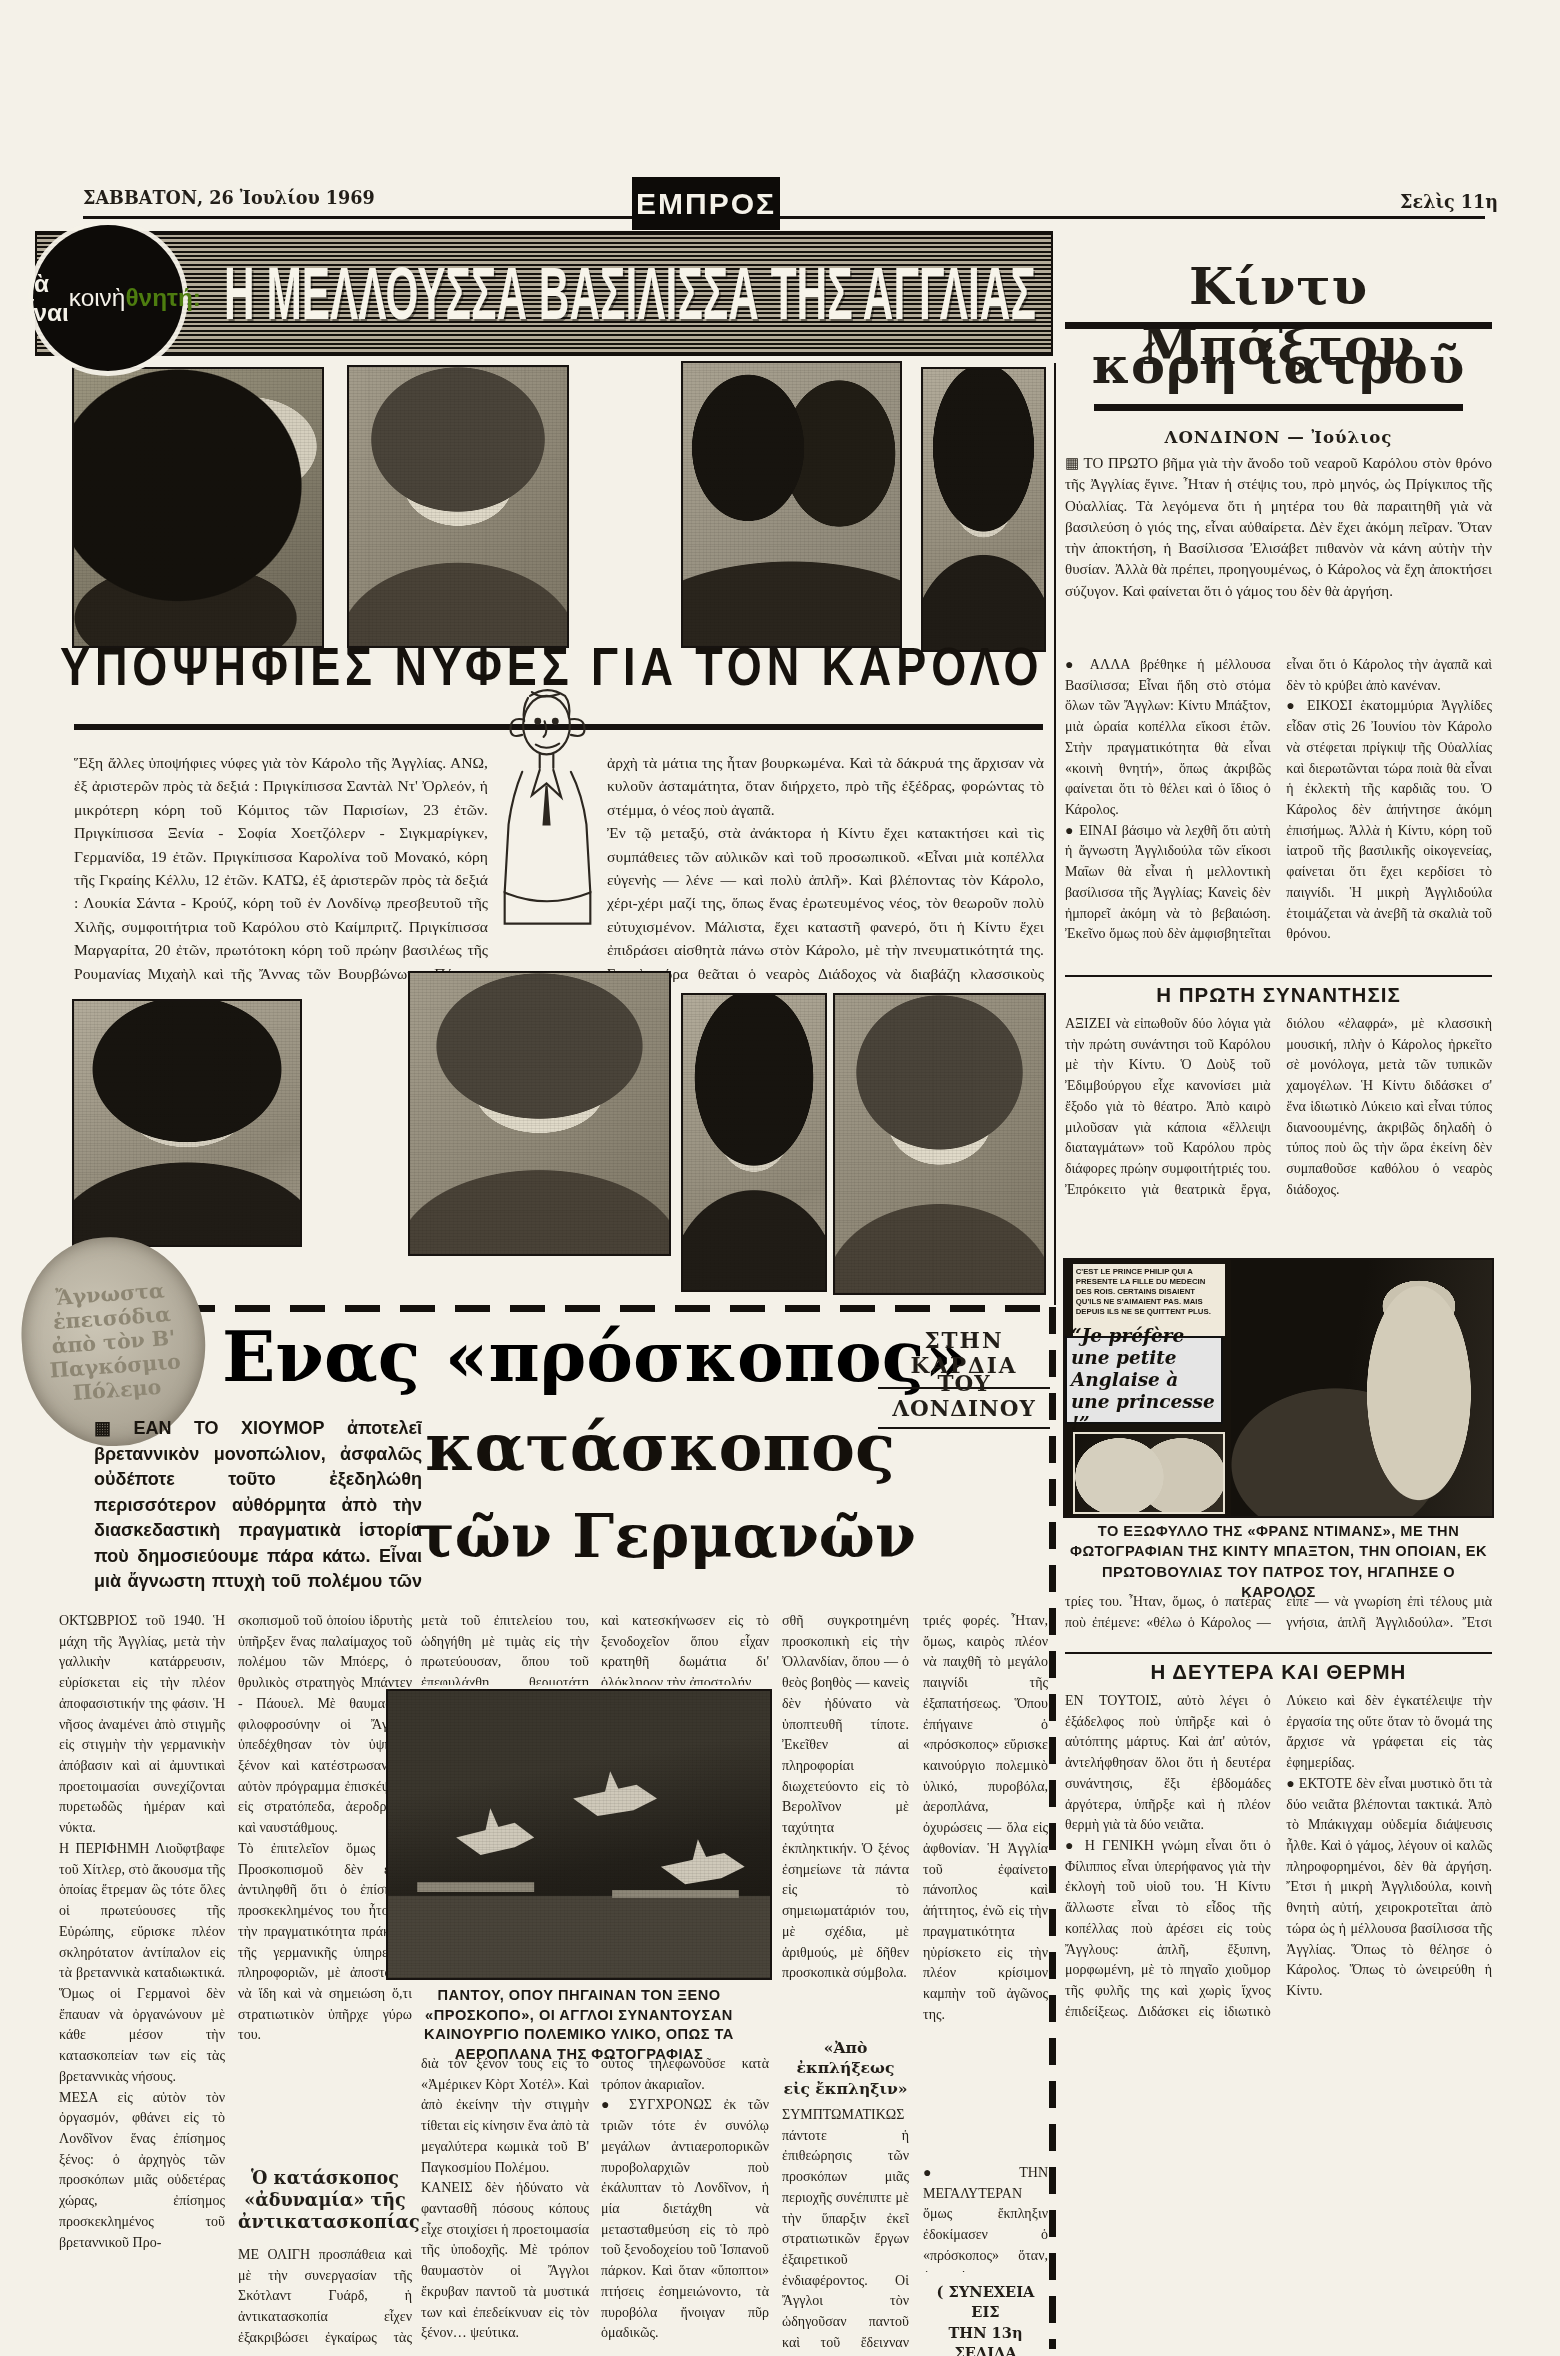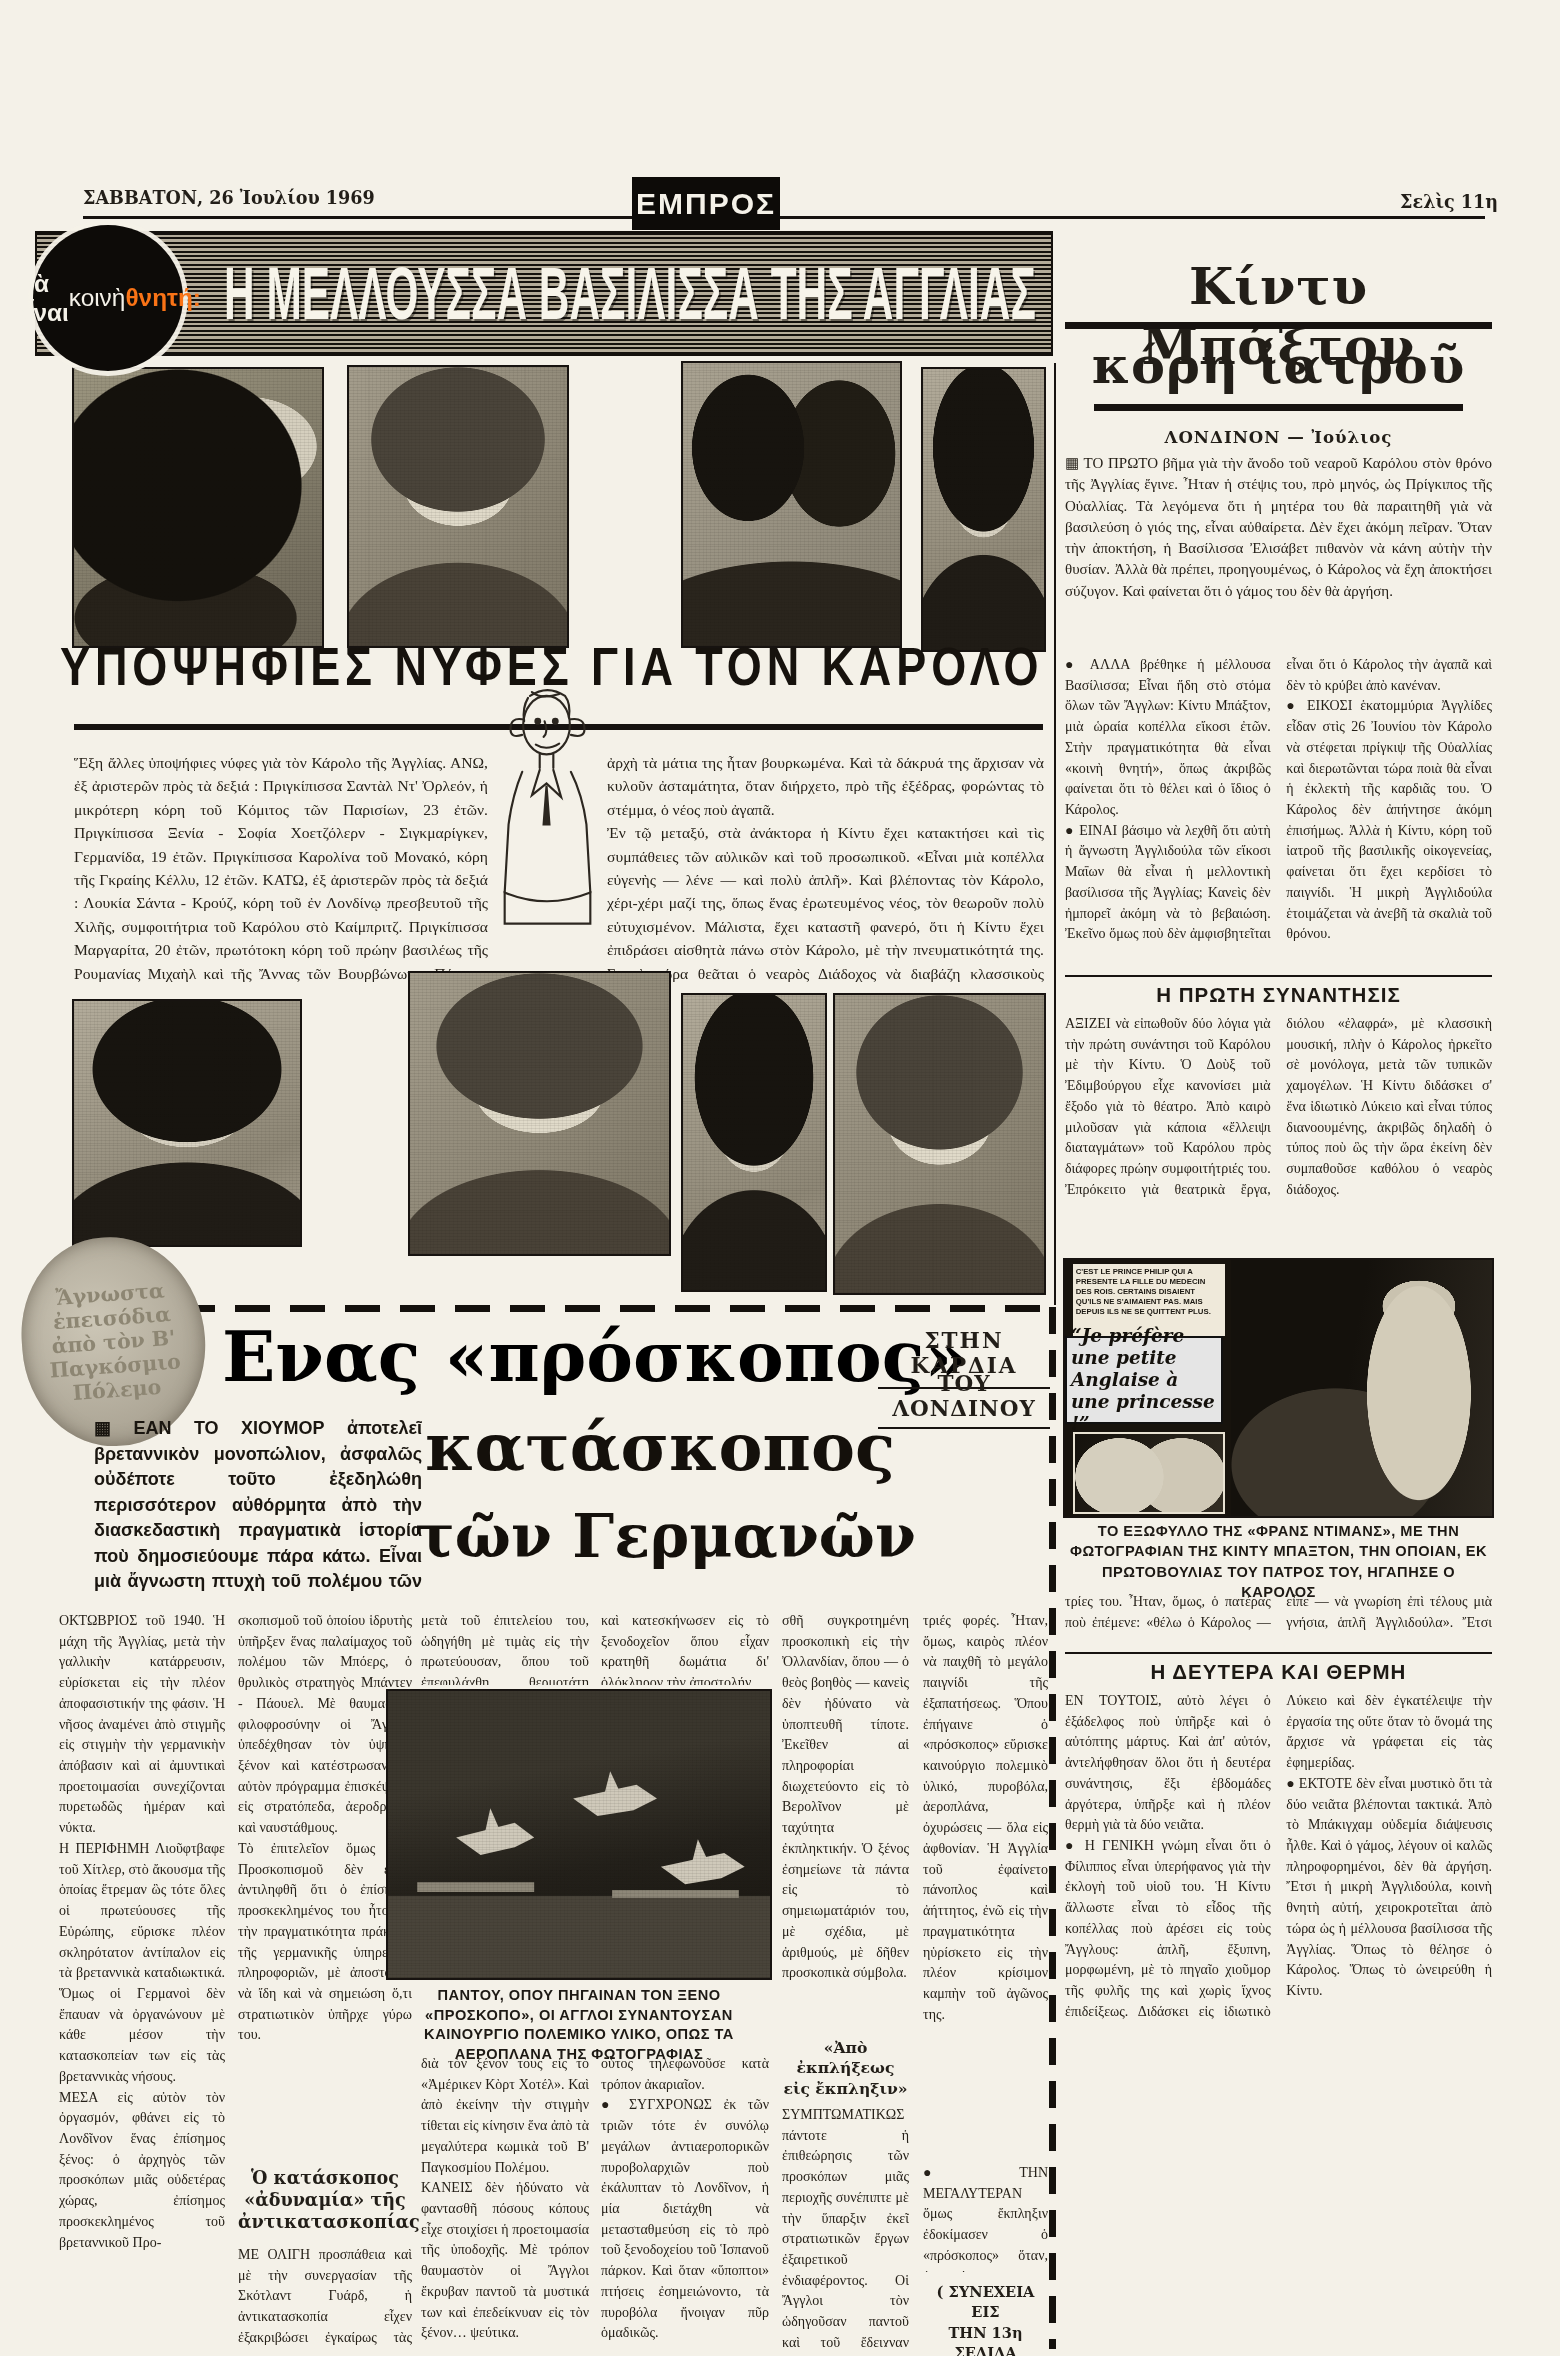--- a/index.html
+++ b/index.html
@@ -59,21 +59,21 @@
   <div class="abs" style="left:35px;top:231px;width:1014px;height:121px;border:2.9px solid #14110d;
               background:repeating-linear-gradient(180deg,#14110d 0 2px,#b3ab99 2px 4.4px);">
     <div class="abs sans" style="left:176px;top:0;width:834px;height:121px;display:flex;align-items:center;justify-content:center;
                 font-weight:bold;font-size:53px;color:#f7f4ea;white-space:nowrap;
                 transform:scale(.8,1.4);transform-origin:center center;text-shadow:2px 2px 0 rgba(10,8,5,.45);">Η ΜΕΛΛΟΥΣΣΑ ΒΑΣΙΛΙΣΣΑ ΤΗΣ ΑΓΓΛΙΑΣ</div>
   </div>
   <div class="abs" style="left:33px;top:225px;width:150px;height:146px;background:#0d0b08;border-radius:50%;
               box-shadow:0 0 0 4.9px rgba(244,241,232,.95);display:flex;align-items:center;justify-content:center;z-index:3;">
     <span class="sans" style="font-weight:bold;font-size:24.4px;color:#f4f1e8;line-height:1.2;">Θὰ εἶναι</span>
     <span class="sans" style="font-weight:normal;font-size:24.4px;color:#f4f1e8;line-height:1.2;">κοινὴ</span>
-    <span class="sans" style="font-weight:bold;font-size:24.4px;color:#f97316;line-height:1.2;">θνητή:</span>
+    <span class="sans" style="font-weight:bold;font-size:24.4px;color:#4d7c0f;line-height:1.2;">θνητή:</span>
   </div>
 
   <div class="photo pD" style="left:74px;top:369px;width:248px;height:277px;"></div>
   <div class="photo pB" style="left:349px;top:367px;width:218px;height:279px;"></div>
   <div class="photo pC" style="left:683px;top:363px;width:217px;height:283px;"></div>
   <div class="photo pA" style="left:923px;top:369px;width:121px;height:281px;"></div>
 
   <div class="abs sans" style="left:60px;top:636px;width:985px;font-weight:bold;font-size:45px;letter-spacing:4.9px;white-space:nowrap;
               transform:scaleY(1.2);transform-origin:left top;color:#16120d;">ΥΠΟΨΗΦΙΕΣ ΝΥΦΕΣ ΓΙΑ ΤΟΝ ΚΑΡΟΛΟ</div>
   <div class="rule" style="left:74px;top:724px;width:969px;height:5.9px;"></div>

